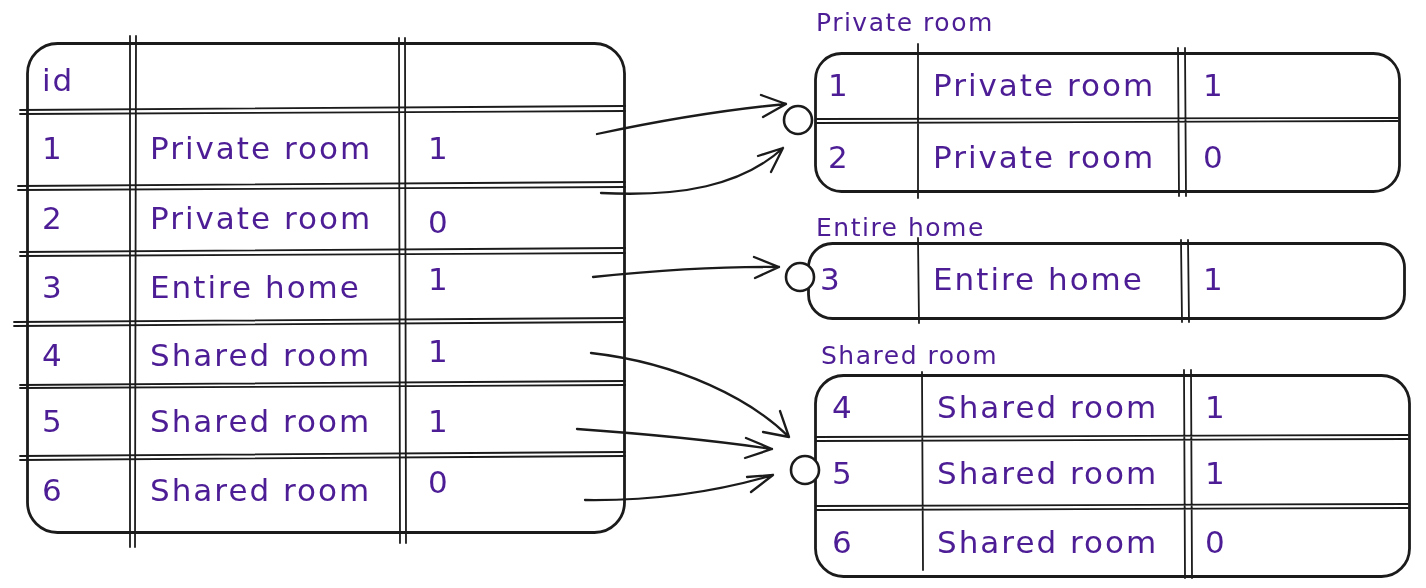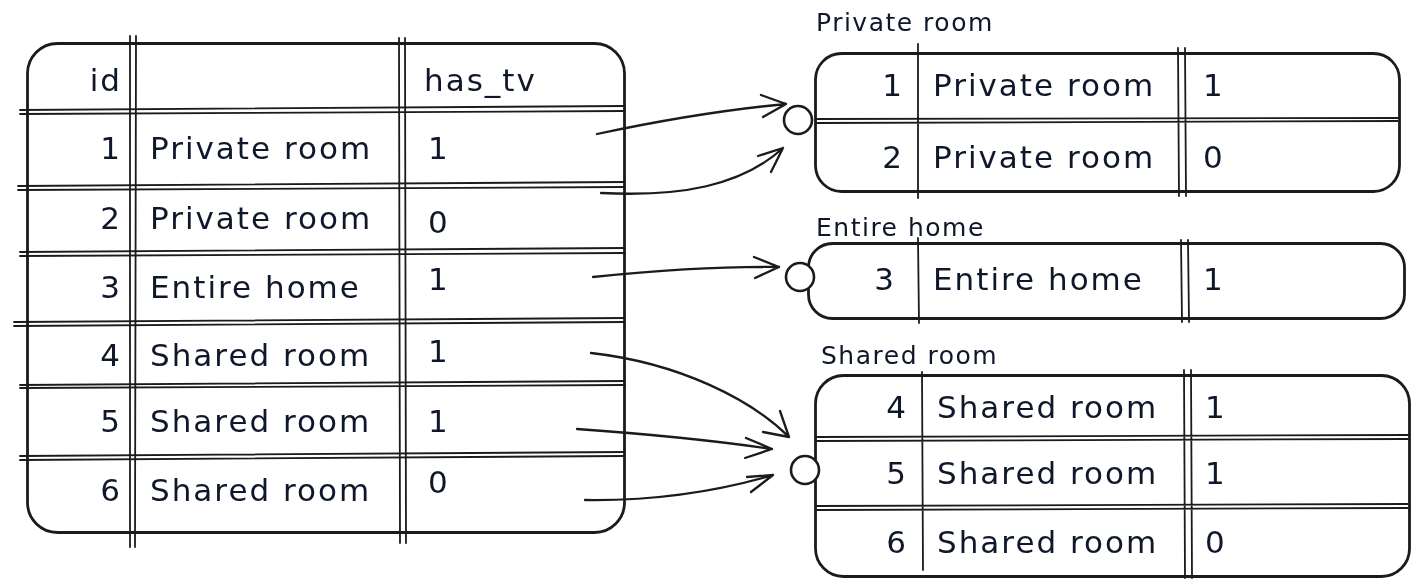--- a/index.html
+++ b/index.html
@@ -1,22 +1,22 @@
 <!DOCTYPE html>
 <html><head>
 <meta charset="utf-8">
 <style>
   html,body{margin:0;padding:0;background:#ffffff;}
   .stage{position:relative;width:1426px;height:588px;background:#ffffff;overflow:hidden;
          font-family:"DejaVu Sans",sans-serif;color:#1b1b1b;}
   .strokes{position:absolute;left:0;top:0;}
-  .txt{position:absolute;white-space:nowrap;color:#0f172a;letter-spacing:2px;}
+  .txt{position:absolute;white-space:nowrap;color:#4c1d95;letter-spacing:2px;}
   .t31{font-size:31px;height:42px;line-height:42px;}
   .lbl{font-size:25px;height:34px;line-height:34px;letter-spacing:1.5px;}
-  .ctr{text-align:right;}
+  .ctr{text-align:left;}
 </style>
 </head>
 <body>
 
 <div class="stage">
 
   <svg class="strokes" width="1426" height="588" viewBox="0 0 1426 588">
     <g stroke="#1b1b1b" fill="none" stroke-linecap="round" stroke-linejoin="round">
 
       <rect x="27.5" y="43.5" width="597" height="489" rx="30" stroke-width="2.8"></rect>
@@ -46,21 +46,20 @@
       <path stroke-width="2.3" d="M597,134 Q700,112 786,104 M786,104 L761,95 M786,104 L763,117"></path>
       <path stroke-width="2.3" d="M601,193 C680,197 742,186 783,148 M783,148 L758,156 M783,148 L771,172"></path>
       <path stroke-width="2.3" d="M593,277 Q700,266 779,267 M779,267 L754,257 M779,267 L755,278"></path>
       <path stroke-width="2.3" d="M591,353 C680,363 752,400 789,437 M789,437 L763,432 M789,437 L780,411"></path>
       <path stroke-width="2.3" d="M577,429 Q690,437 772,449 M772,449 L746,438 M772,449 L745,458"></path>
       <path stroke-width="2.3" d="M585,500 C660,501 722,490 773,475 M773,475 L747,477 M773,475 L751,492"></path>
     </g>
   </svg>
 
   <div class="txt t31 ctr" style="left:42px;top:59px;width:80px">id</div>
-  <div class="txt t31" style="left:424px;top:59px">has_tv</div>
 
   <div class="txt t31 ctr" style="left:42px;top:127px;width:80px">1</div>
   <div class="txt t31" style="left:150px;top:127px">Private room</div>
   <div class="txt t31" style="left:428px;top:127px">1</div>
 
   <div class="txt t31 ctr" style="left:42px;top:197px;width:80px">2</div>
   <div class="txt t31" style="left:150px;top:197px">Private room</div>
   <div class="txt t31" style="left:428px;top:201px">0</div>
 
   <div class="txt t31 ctr" style="left:42px;top:266px;width:80px">3</div>

